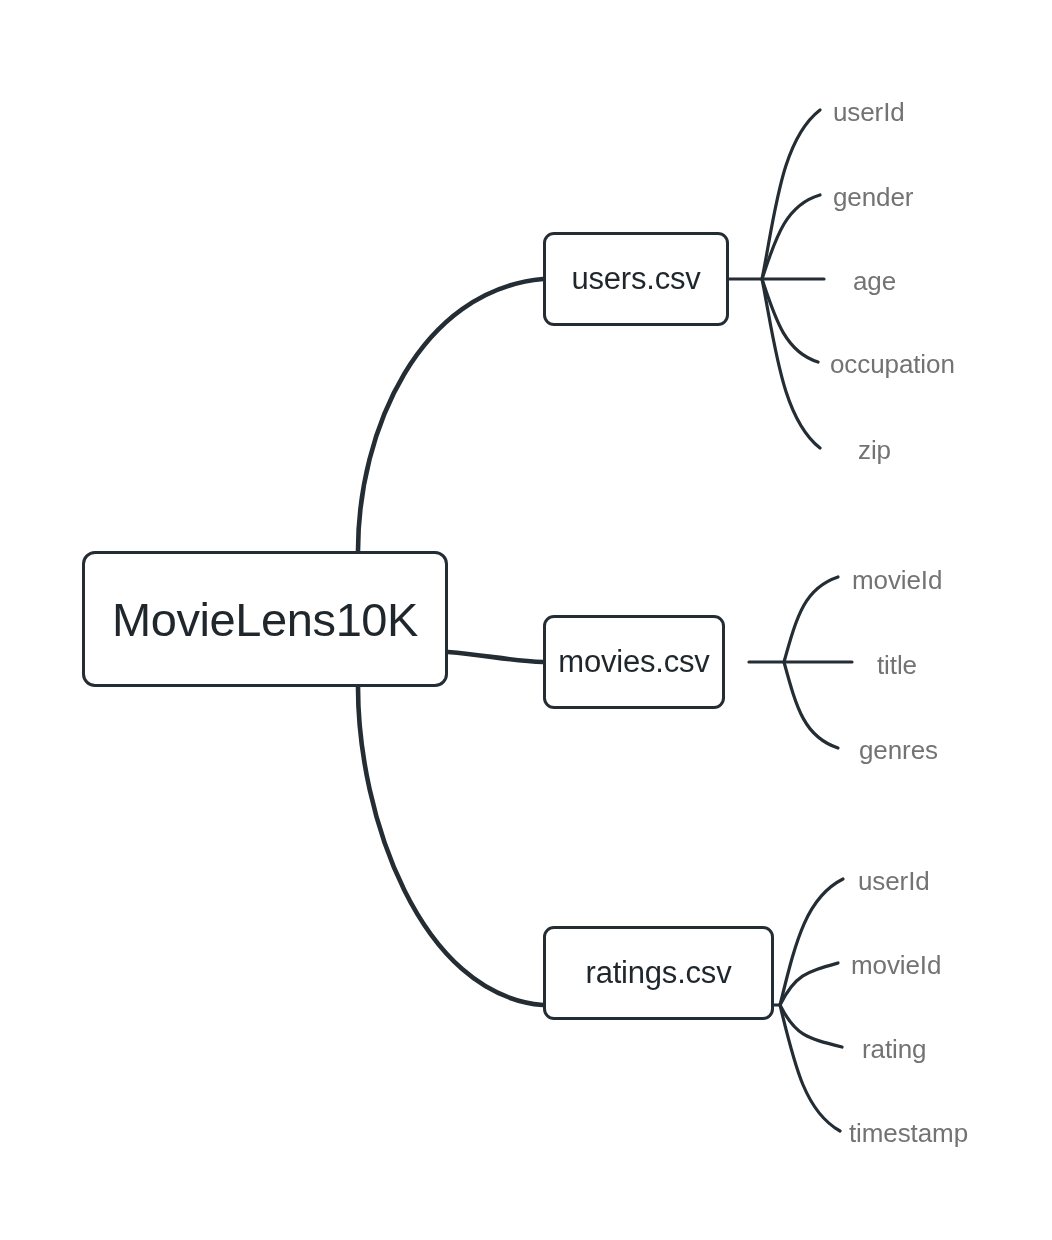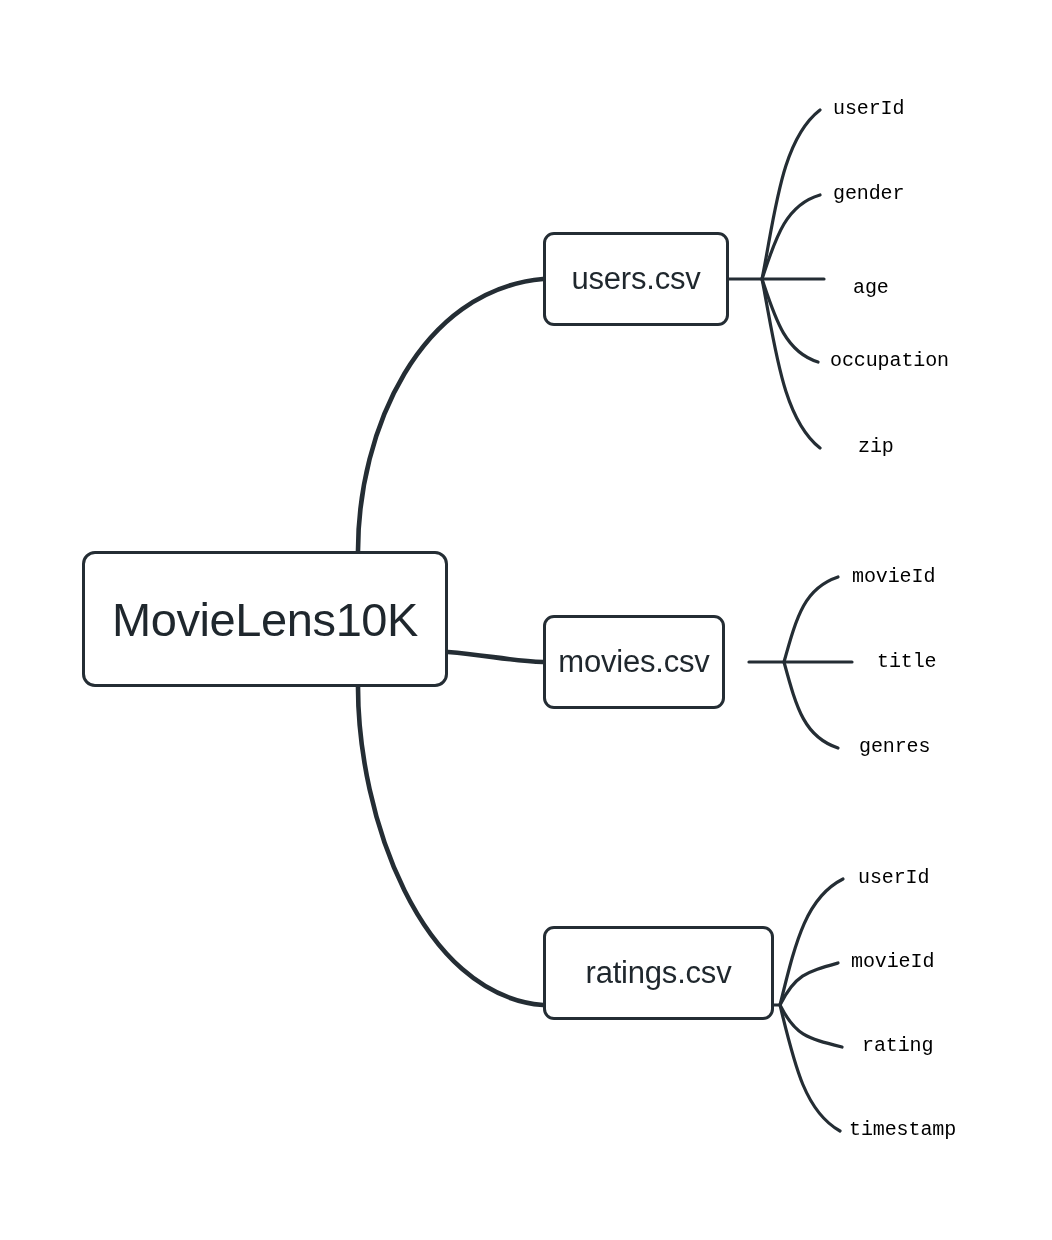--- a/index.html
+++ b/index.html
@@ -65,26 +65,25 @@
     font-size: 31px;
     letter-spacing: -0.2px;
     align-items: center;
   }
   #node-users  { left: 543px; top: 232px; width: 186px; }
   #node-movies { left: 543px; top: 615px; width: 182px; }
   #node-ratings{ left: 543px; top: 926px; width: 231px; }
 
   .leaf-label {
     position: absolute;
-    font-size: 20px;
-    color: #000000;
+    font-size: 26px;
+    color: #737373;
     white-space: nowrap;
     letter-spacing: -0.1px;
     z-index: 3;
-    font-family: Liberation Mono, monospace;
   }
 </style>
 </head>
 <body>
 
 <div id="mindmap-canvas">
 
   <svg id="mindmap-svg" viewBox="0 0 1052 1240">
 
     <path class="edge-thick" d="M 358 551 C 358 430 420 290 543 279"></path>
@@ -117,21 +116,21 @@
 
   <div class="node-box node-root">
     <span>MovieLens10K</span>
   </div>
 
   <div class="node-box node-branch" id="node-users">
     <span>users.csv</span>
   </div>
   <div class="leaf-label" style="left:833px; top:97px;">userId</div>
   <div class="leaf-label" style="left:833px; top:182px;">gender</div>
-  <div class="leaf-label" style="left:853px; top:276px;">age</div>
+  <div class="leaf-label" style="left:853px; top:266px;">age</div>
   <div class="leaf-label" style="left:830px; top:349px;">occupation</div>
   <div class="leaf-label" style="left:858px; top:435px;text-align:center;">zip</div>
 
   <div class="node-box node-branch" id="node-movies">
     <span>movies.csv</span>
   </div>
   <div class="leaf-label" style="left:852px; top:565px;">movieId</div>
   <div class="leaf-label" style="left:877px; top:650px;">title</div>
   <div class="leaf-label" style="left:859px; top:735px;">genres</div>
 

